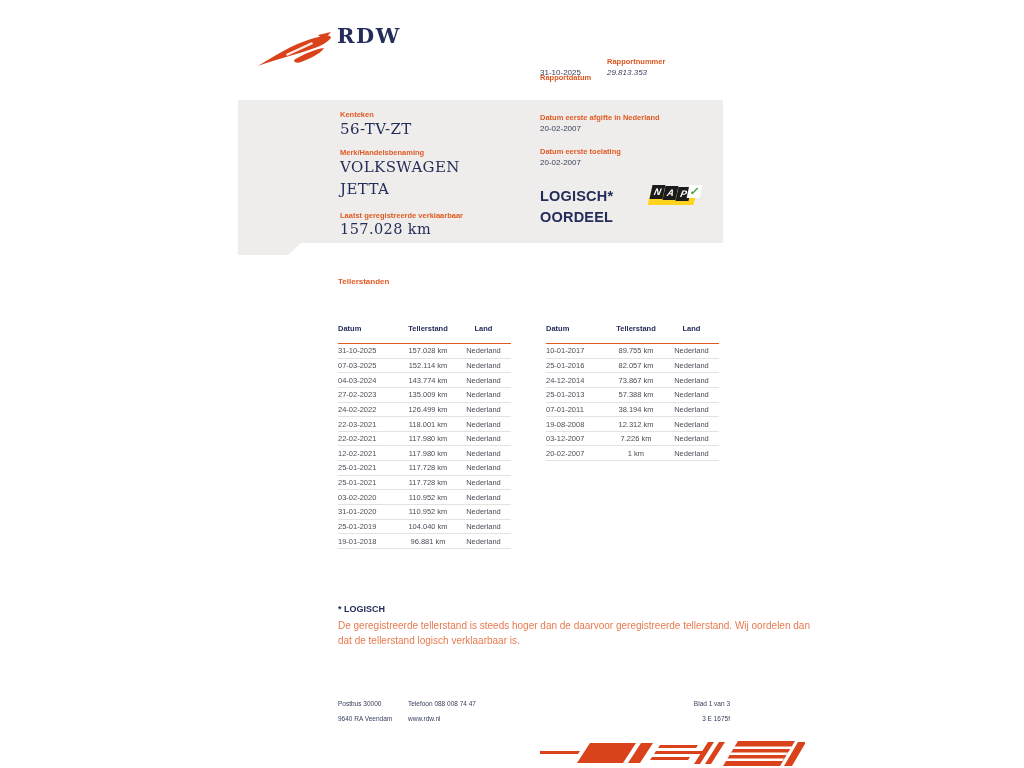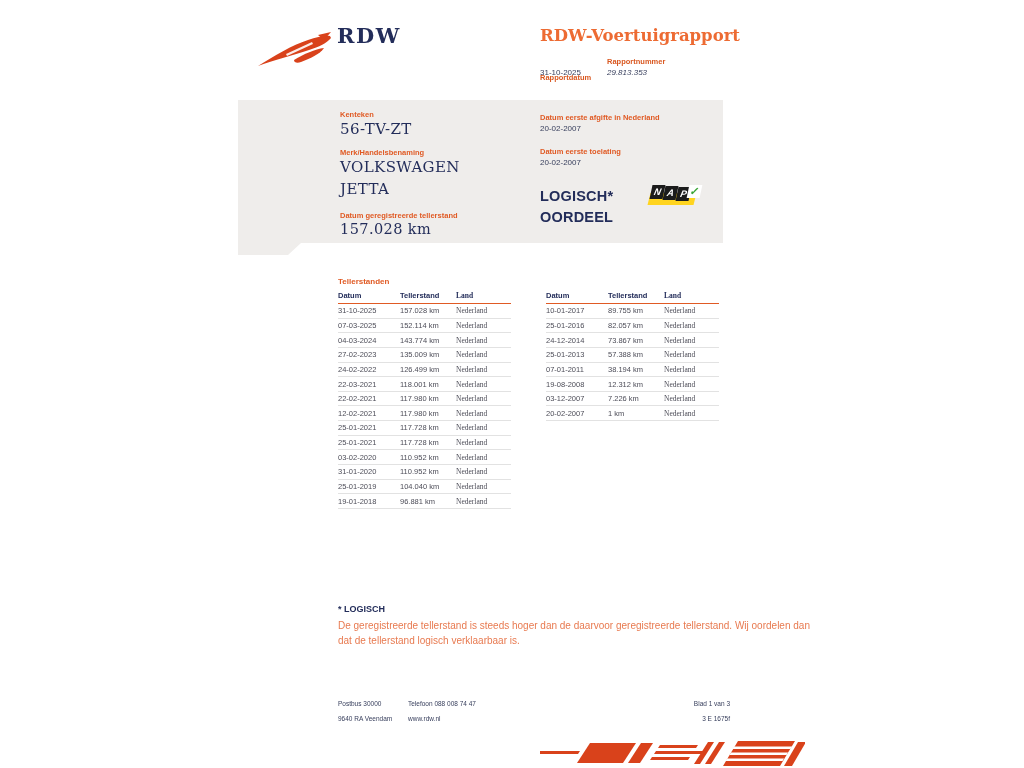--- a/index.html
+++ b/index.html
@@ -32,26 +32,26 @@
              transform:skewX(-12deg); }
   .nap-check { position:absolute; left:40px; top:1px; width:13px; height:13px; background:#ffffff;
                color:#3aa435; font-size:11px; font-weight:bold; text-align:center; line-height:13px;
                transform:skewX(-12deg); }
 
   
   .tables-title { left:338px; top:277px; font-size:8px; font-weight:bold; color:#e05a24; }
   .table { position:absolute; top:291px; width:173px; font-size:7.5px; }
   .table.left { left:338px; } .table.right { left:546px; }
   .thead { display:flex; font-weight:bold; color:#232d5a; border-bottom:1.5px solid #e05a24;
-           padding-bottom:3px; }
+           padding-bottom:10px;margin-top:33px; }
   .trow { display:flex; height:14.65px; align-items:center; border-bottom:1px solid #e2e2e2;
           color:#4d4d58; }
   .tc.c0,.hc.c0 { width:62px; text-align:left; }
-  .tc.c1,.hc.c1 { width:56px; text-align:left; }
-  .tc.c2,.hc.c2 { flex:1; text-align:left;font-family:Liberation Serif, serif; }
+  .tc.c1,.hc.c1 { width:56px; text-align:center; }
+  .tc.c2,.hc.c2 { flex:1; text-align:center; }
 
   
   .fn-title { left:338px; top:604px; font-size:9px; font-weight:bold; color:#232d5a; }
   .fn-line { font-size:10px; color:#e87a50; }
 
   
   .foot { font-size:6.5px; color:#39405e; }
   .foot-right { text-align:right; width:100px; }
 
   .stripes { left:540px; top:740px; width:265px; height:40px; overflow:hidden; }
@@ -64,36 +64,35 @@
   <div class="abs" style="left:256px; top:30px; width:76px; height:40px;">
     <svg width="76" height="40" viewBox="0 0 76 40">
       <path fill="#d9421b" d="M2,36 C18,26 36,15 52,10 C61,7 69,5 74,6 L75,8 C71,13 63,17 53,20 C37,25 16,31 2,36 Z"></path>
       <path fill="#d9421b" d="M38,30 C48,24 59,19 68,18 C64,24 55,28 45,32 C41,33.5 38,32.5 38,30 Z"></path>
       <path fill="#ffffff" d="M30,24 L56,12 L57,14 L31,26 Z" opacity="0.9"></path>
       <path fill="#d9421b" d="M62,5 L75,2 L68,10 Z"></path>
     </svg>
   </div>
   <div class="abs serif logo-text">RDW</div>
 
-  <div class="abs serif doc-title">RDW-Voertuigrapport</div>
   <div class="abs meta-label" style="left:540px; top:73px;">Rapportdatum</div>
   <div class="abs meta-label" style="left:607px; top:57px;">Rapportnummer</div>
   <div class="abs meta-value" style="left:540px; top:68px;">31-10-2025</div>
   <div class="abs meta-value" style="left:607px; top:68px;font-style:italic;">29.813.353</div>
 
   <div class="abs panel"></div>
 
   <div class="abs field-label" style="left:340px; top:110px;">Kenteken</div>
   <div class="abs serif big-value" style="left:340px; top:120px;">56-TV-ZT</div>
 
   <div class="abs field-label" style="left:340px; top:148px;">Merk/Handelsbenaming</div>
   <div class="abs serif big-value" style="left:340px; top:158px;">VOLKSWAGEN</div>
   <div class="abs serif big-value" style="left:340px; top:180px;">JETTA</div>
 
-  <div class="abs field-label" style="left:340px; top:211px;">Datum geregistreerde tellerstand</div>
+  <div class="abs field-label" style="left:340px; top:211px;">Laatst geregistreerde verklaarbaar</div>
   <div class="abs serif big-value" style="left:340px; top:221px; font-size:14.5px;">157.028 km</div>
 
   <div class="abs field-label" style="left:540px; top:113px;">Datum eerste afgifte in Nederland</div>
   <div class="abs small-value" style="left:540px; top:124px;">20-02-2007</div>
 
   <div class="abs field-label" style="left:540px; top:147px;">Datum eerste toelating</div>
   <div class="abs small-value" style="left:540px; top:158px;">20-02-2007</div>
 
   <div class="abs oordeel" style="left:540px; top:186px;">
     <div>LOGISCH*</div>

